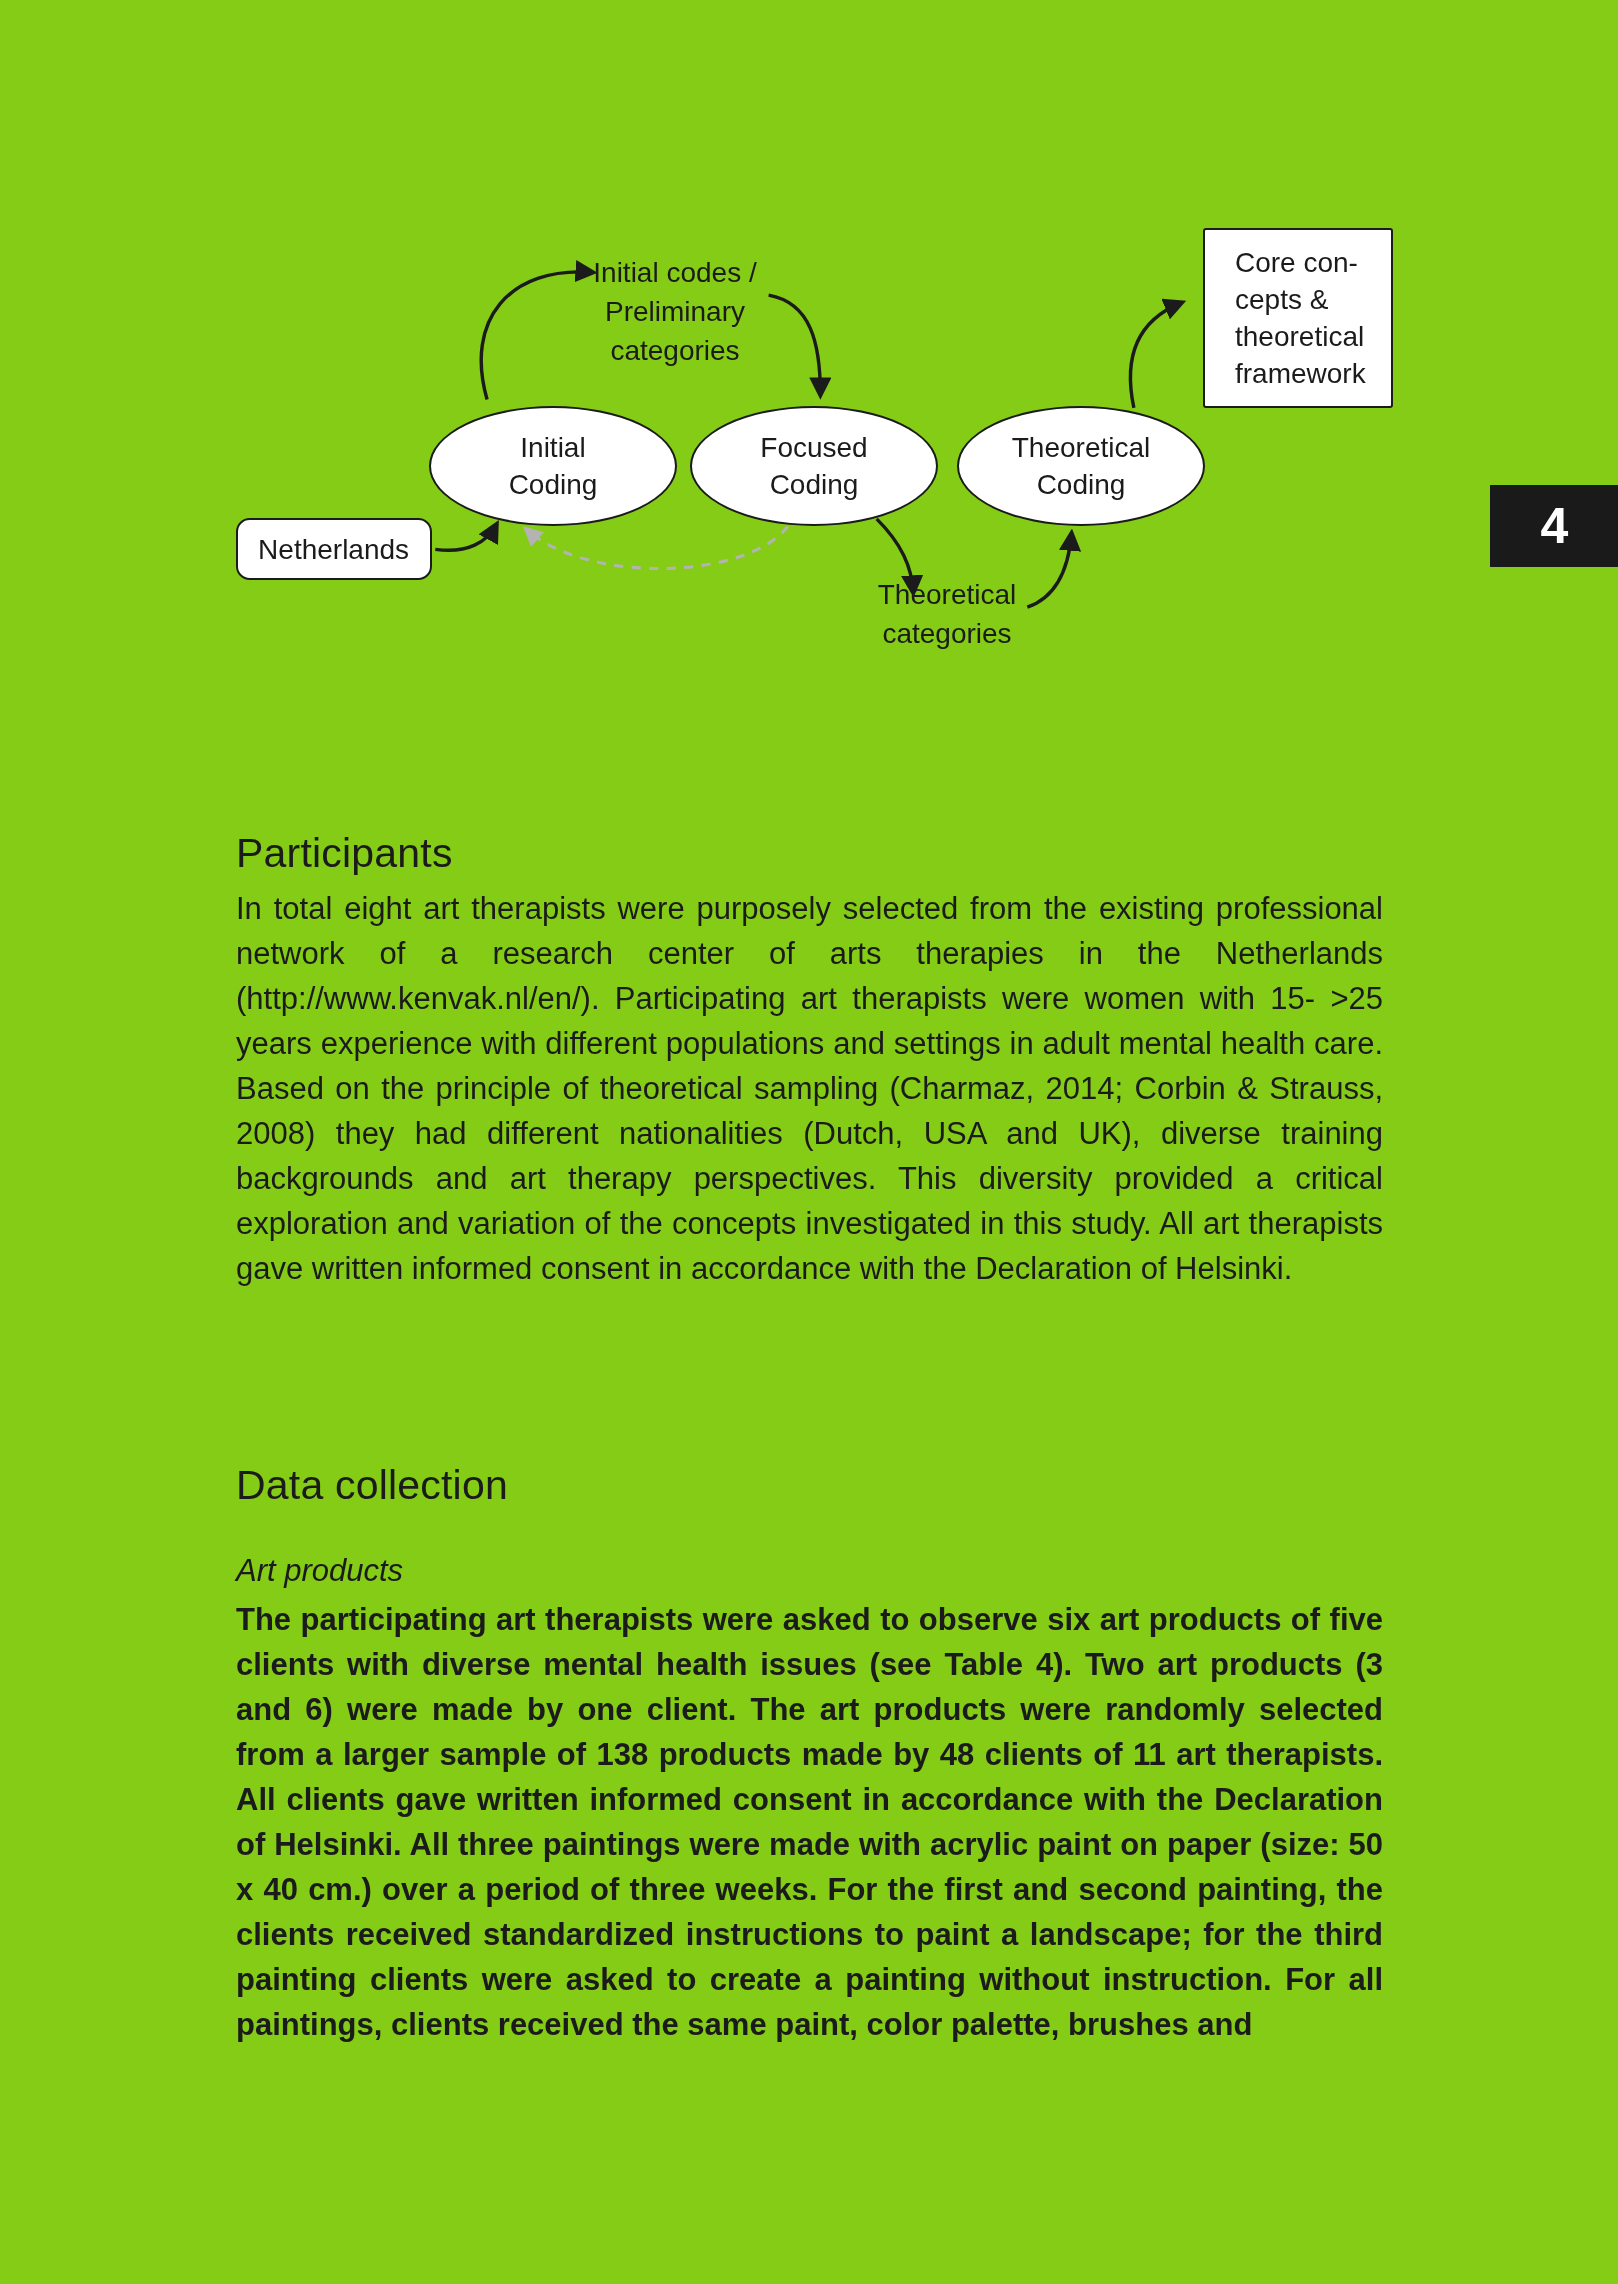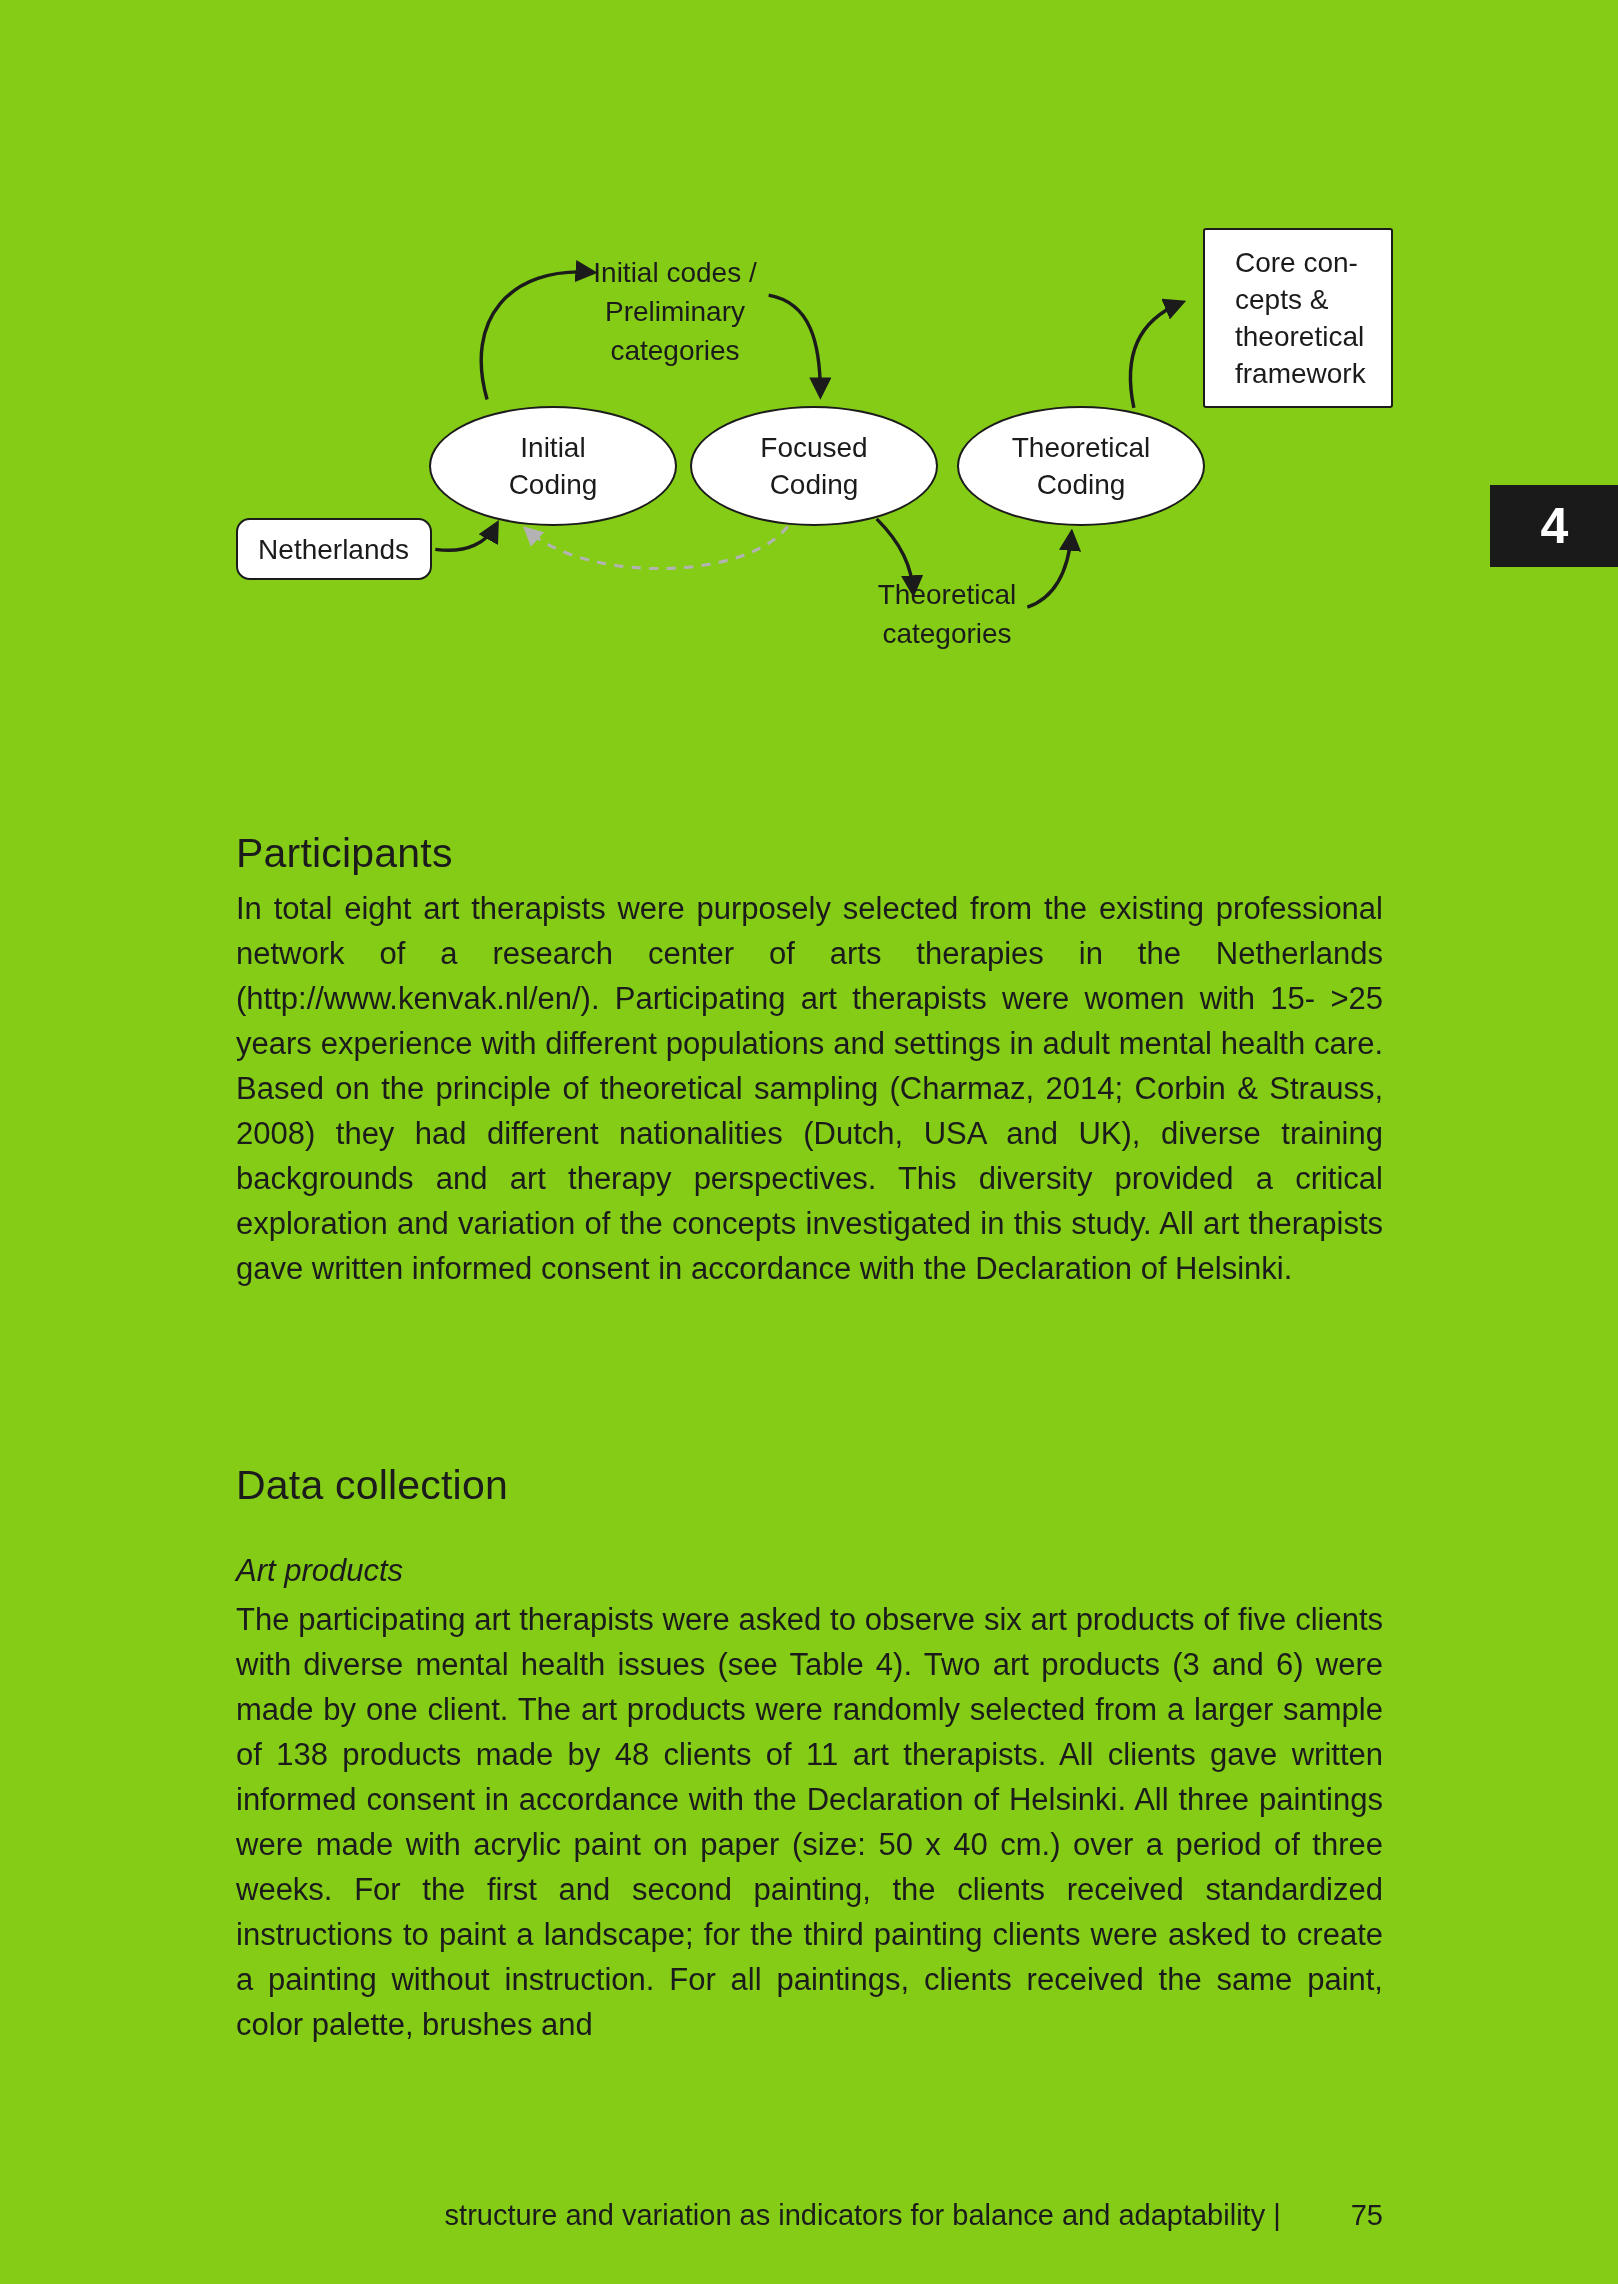--- a/index.html
+++ b/index.html
@@ -40,21 +40,21 @@
   .caption .ital { font-style:italic; margin-right:9px; }
   .h2 { position:absolute; left:236px; font-size:41px; font-weight:400; letter-spacing:0.2px; }
   #h-participants { top:830px; }
   #h-data        { top:1462px; }
   .h3 { position:absolute; left:236px; top:1553px; font-size:31px; font-style:italic; font-weight:400; }
   .body-p {
     position:absolute; left:236px; width:1147px;
     font-size:31px; line-height:45px; text-align:justify;
   }
   #p1 { top:886px; }
-  #p2 { top:1597px; }
+  #p2 { top:1597px;font-weight:bold; }
 
   
   .footer {
     position:absolute; left:236px; top:2199px; width:1147px;
     display:flex; justify-content:flex-end; align-items:baseline; gap:70px;
     font-size:29px;
   }
 
   
   .tab {
@@ -108,19 +108,15 @@
   <div class="tab">4</div>
 
 
   <h2 class="h2" id="h-participants">Participants</h2>
   <p class="body-p" id="p1">In total eight art therapists were purposely selected from the existing professional network of a research center of arts therapies in the Netherlands (http://www.kenvak.nl/en/). Participating art therapists were women with 15- &gt;25 years experience with different populations and settings in adult mental health care. Based on the principle of theoretical sampling (Charmaz, 2014; Corbin &amp; Strauss, 2008) they had different nationalities (Dutch, USA and UK), diverse training backgrounds and art therapy perspectives. This diversity provided a critical exploration and variation of the concepts investigated in this study. All art therapists gave written informed consent in accordance with the Declaration of Helsinki.</p>
 
   <h2 class="h2" id="h-data">Data collection</h2>
   <h3 class="h3">Art products</h3>
   <p class="body-p" id="p2">The participating art therapists were asked to observe six art products of five clients with diverse mental health issues (see Table 4). Two art products (3 and 6) were made by one client. The art products were randomly selected from a larger sample of 138 products made by 48 clients of 11 art therapists. All clients gave written informed consent in accordance with the Declaration of Helsinki. All three paintings were made with acrylic paint on paper (size: 50 x 40 cm.) over a period of three weeks. For the first and second painting, the clients received standardized instructions to paint a landscape; for the third painting clients were asked to create a painting without instruction. For all paintings, clients received the same paint, color palette, brushes and</p>
 
-  <div class="footer">
-    <span>structure and variation as indicators for balance and adaptability |</span>
-    <span>75</span>
-  </div>
 
 </div>
 
 
 </body></html>

